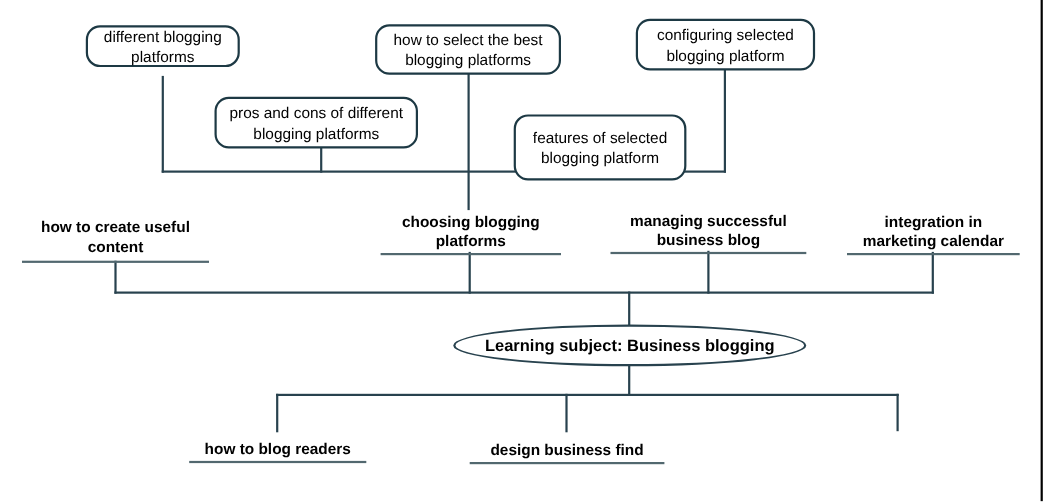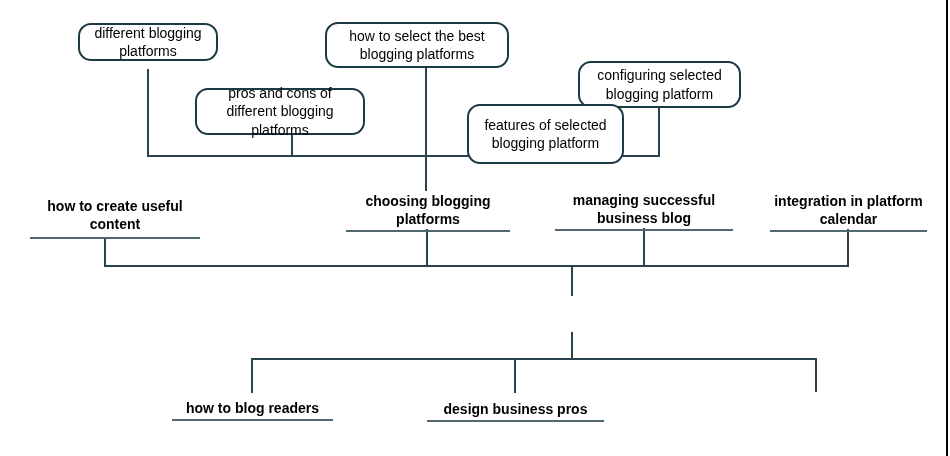--- a/index.html
+++ b/index.html
@@ -34,29 +34,29 @@
   .l-vb1{left:251px;top:358px;width:2px;height:35px;}
   .l-vb2{left:514px;top:358px;width:2px;height:35px;}
   .l-vb3{left:815px;top:358px;width:2px;height:34px;}
   .frame-right{left:946px;top:0;width:2px;height:456px;background:var(--frame);}
 
   
   .node-box{position:absolute;border:2px solid var(--box-border);border-radius:13px;
     background:var(--background);display:flex;align-items:center;justify-content:center;
     text-align:center;font-size:14px;line-height:1.3;color:var(--text);padding:2px 6px;}
   .box-different{left:78px;top:23px;width:140px;height:38px;}
-  .box-select{left:325px;top:22px;width:184px;height:46px;}
-  .box-configuring{left:578px;top:17px;width:163px;height:47px;margin-top:44px;}
-  .box-proscons{left:195px;top:88px;width:170px;height:47px;}
+  .box-select{left:341px;top:22px;width:169px;height:46px;}
+  .box-configuring{left:578px;top:17px;width:163px;height:47px;}
+  .box-proscons{left:195px;top:88px;width:185px;height:47px;}
   .box-features{left:467px;top:104px;width:157px;height:60px;}
 
   
   .label{position:absolute;text-align:center;font-weight:bold;font-size:14px;line-height:18px;
     color:var(--text);border-bottom:2px solid var(--underline);}
-  .lbl-create{left:30px;top:197px;width:170px;padding-bottom:4px;}
+  .lbl-create{left:20px;top:197px;width:170px;padding-bottom:4px;}
   .lbl-choosing{left:346px;top:192px;width:164px;padding-bottom:2px;}
   .lbl-managing{left:555px;top:191px;width:178px;padding-bottom:2px;}
   .lbl-integration{left:770px;top:192px;width:157px;padding-bottom:2px;}
   .lbl-readers{left:172px;top:399px;width:161px;padding-bottom:2px;}
   .lbl-design{left:427px;top:400px;width:177px;padding-bottom:2px;}
   .lbl-use{left:733px;top:394px;width:168px;padding-bottom:4px;}
 
   
   .ellipse{position:absolute;left:412px;top:295px;width:321px;height:38px;
     border:2px solid var(--line);border-radius:50%;background:var(--background);
@@ -99,19 +99,22 @@
   <div class="node-box box-proscons">
     <span>pros and cons of different blogging platforms</span>
   </div>
   <div class="node-box box-features">
     <span>features of selected blogging platform</span>
   </div>
 
   <div class="label lbl-create">how to create useful content</div>
   <div class="label lbl-choosing">choosing blogging platforms</div>
   <div class="label lbl-managing">managing successful business blog</div>
-  <div class="label lbl-integration">integration in platform calendar</div>
+  <div class="label lbl-integration">integration in marketing calendar</div>
 
+  <div class="ellipse">
+    <span>Learning subject: Business blogging</span>
+  </div>
 
   <div class="label lbl-readers">how to blog readers</div>
-  <div class="label lbl-design">design business pros</div>
+  <div class="label lbl-design">design business find</div>
 
 </div>
 
 </body></html>

